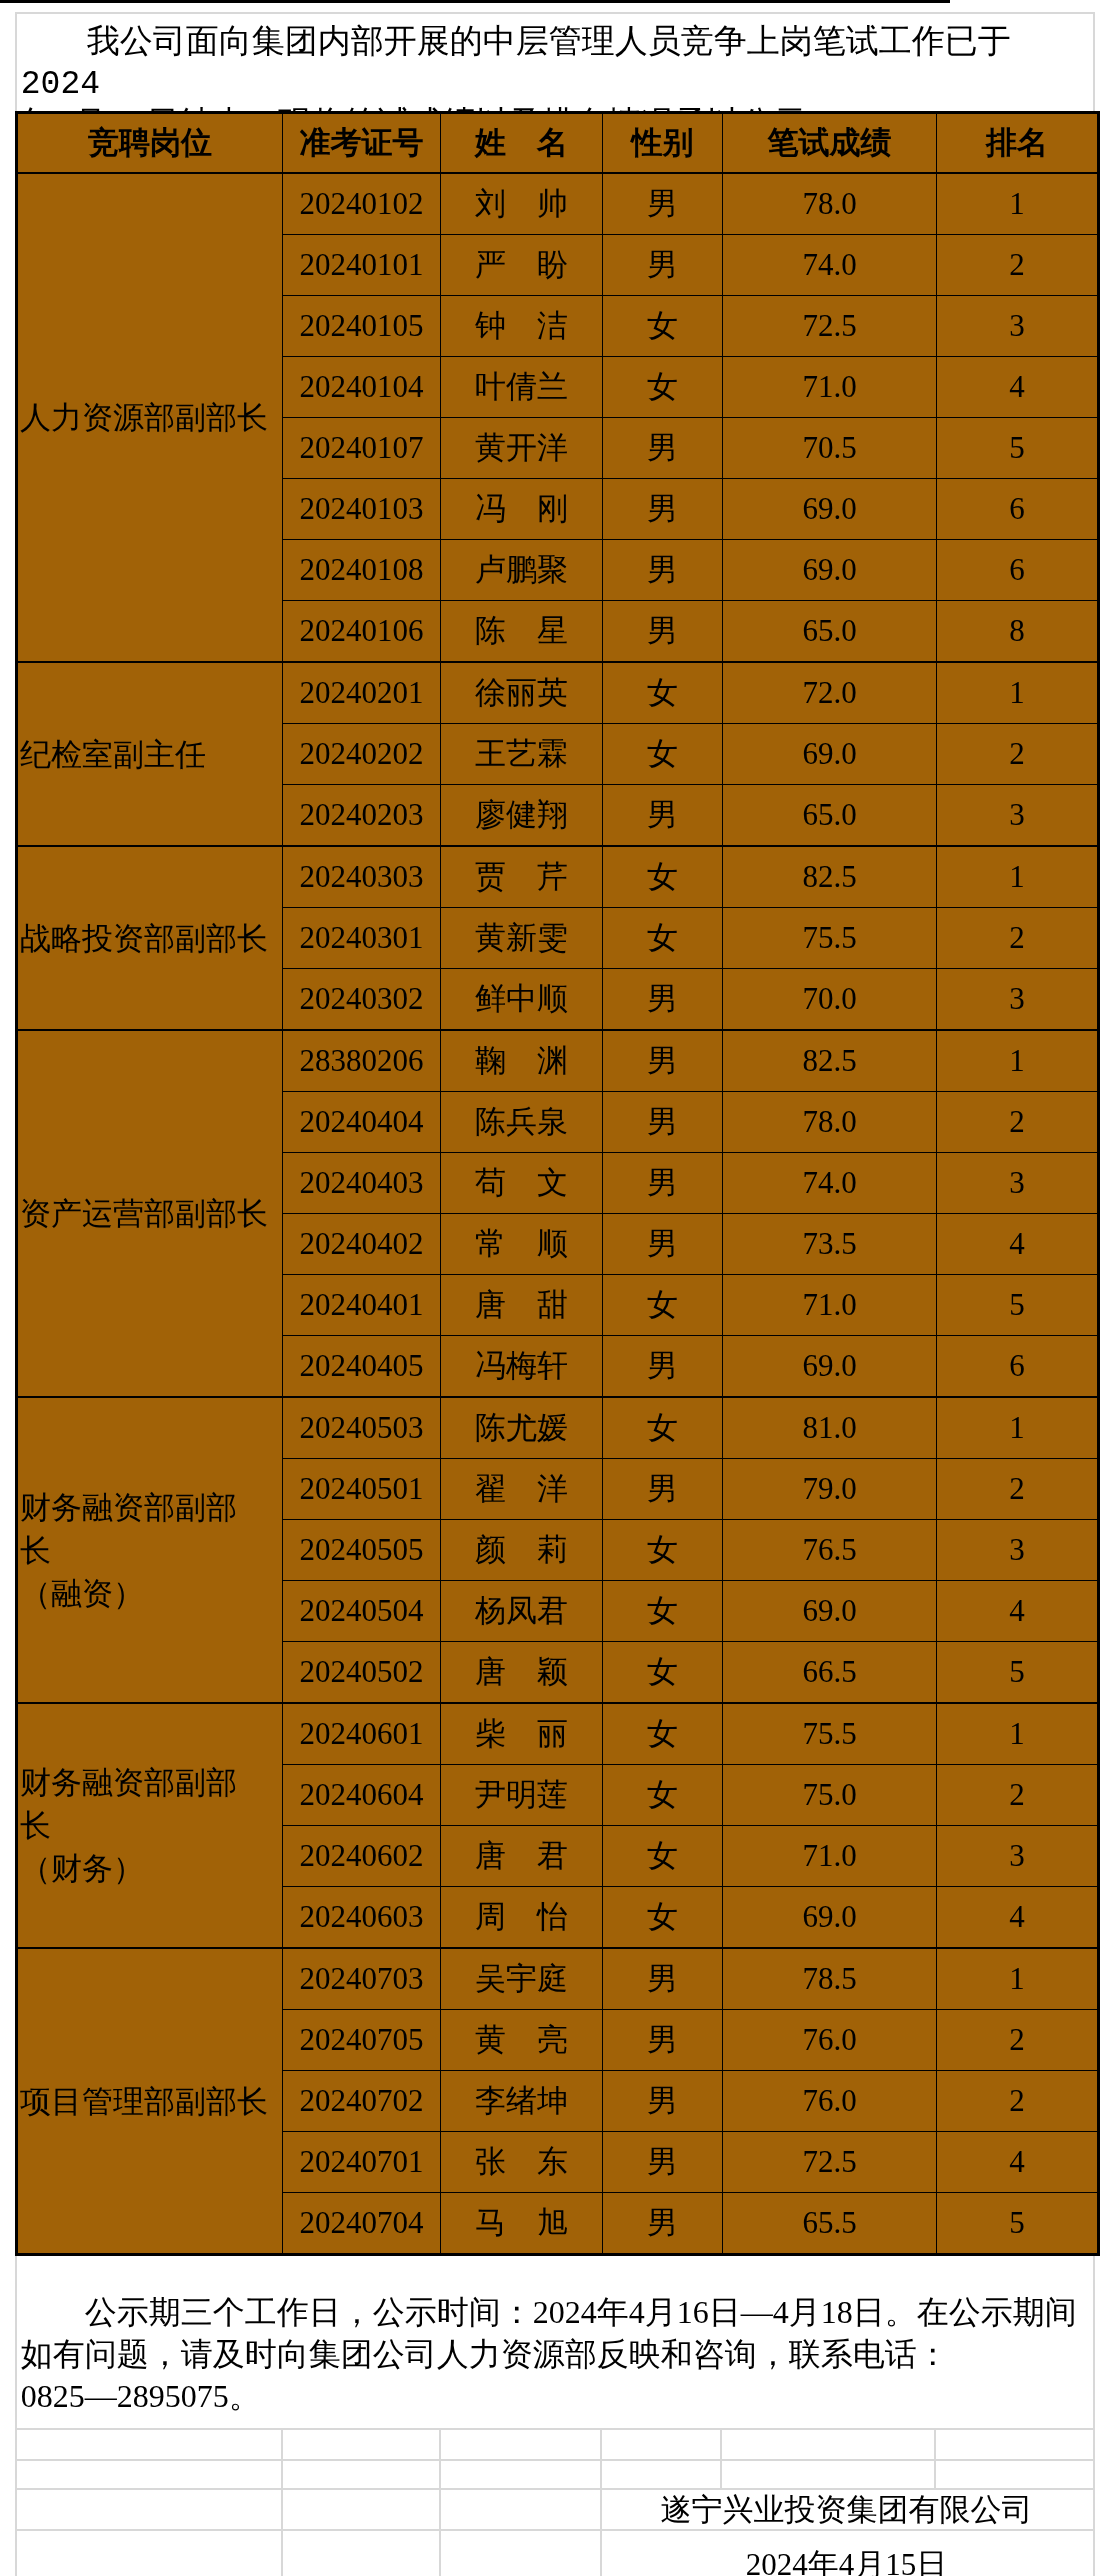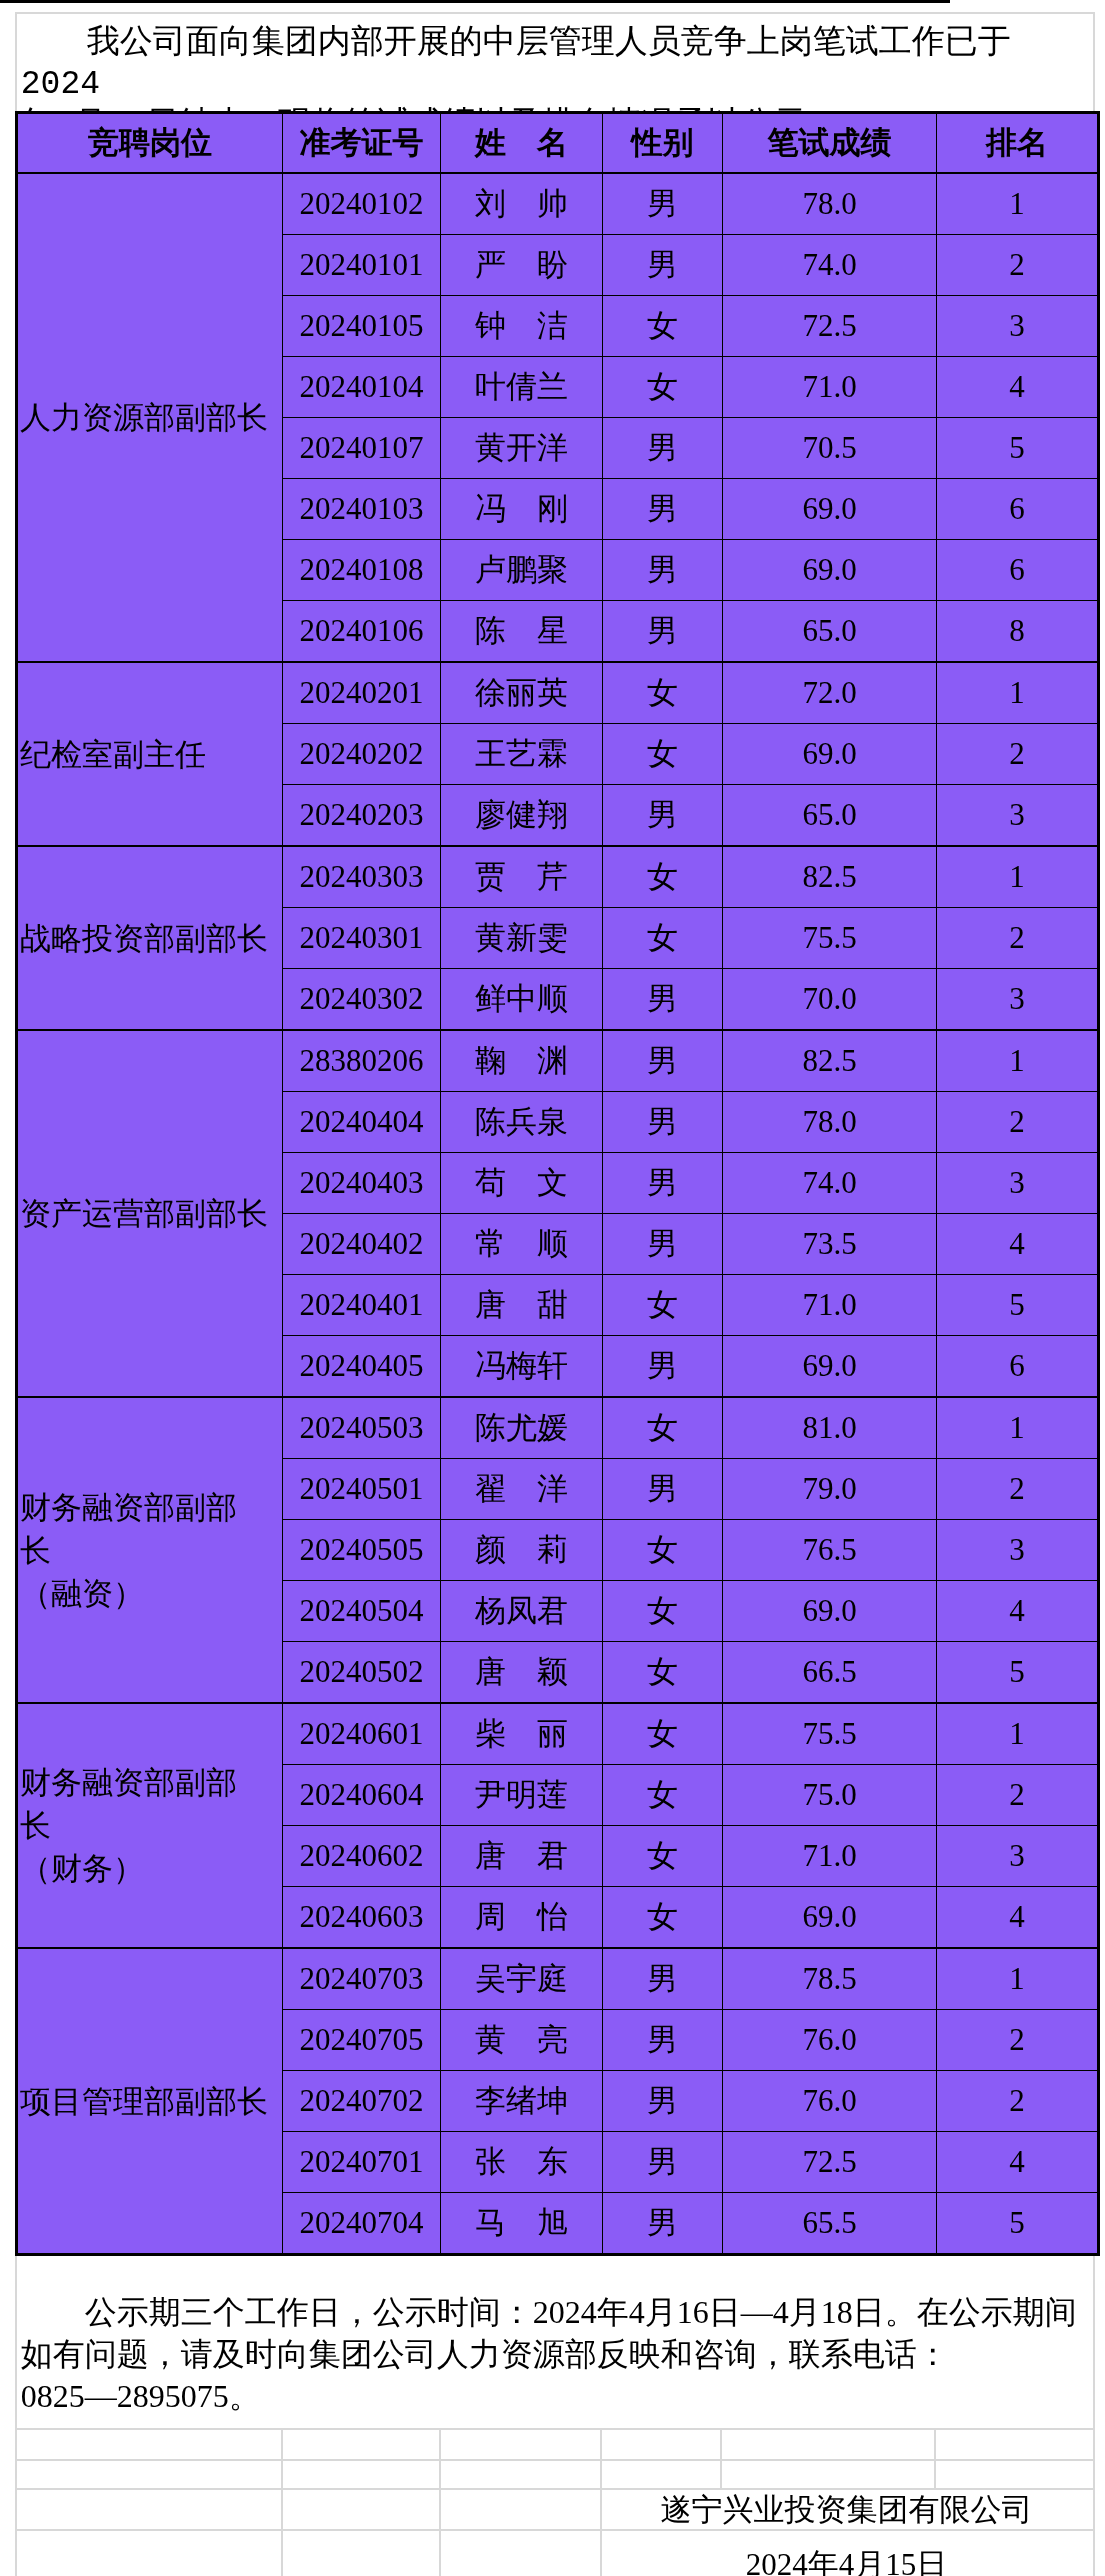--- a/index.html
+++ b/index.html
@@ -29,21 +29,21 @@
     text-indent: 2em;
     font-family: Liberation Mono, monospace;
   }
 
   
   #results-table {
     position: absolute; left: 15px; top: 111px;
     border-collapse: collapse;
     table-layout: fixed;
     width: 1081px;
-    background: #8b5cf6;
+    background: #a16207;
   }
   #results-table th, #results-table td {
     border: 1.6px solid #000;
     text-align: center;
     vertical-align: middle;
     padding: 0;
     overflow: hidden;
   }
   #results-table { border: 3.3px solid #000; }
   #results-table th {

